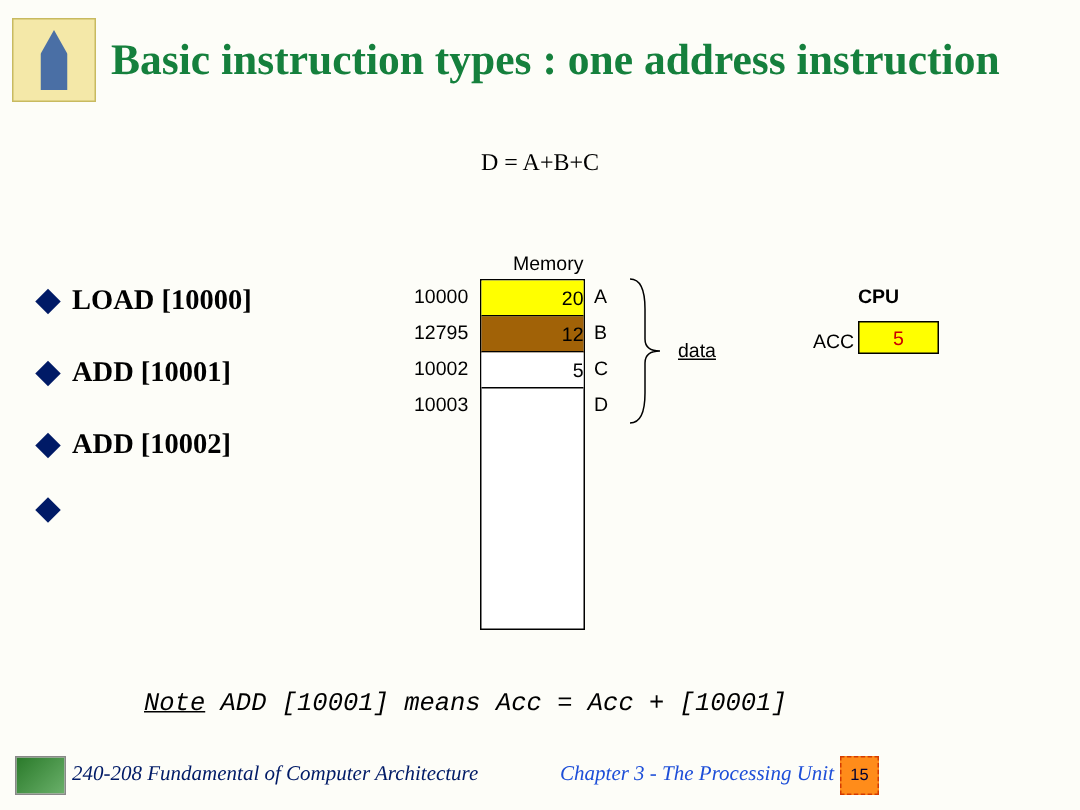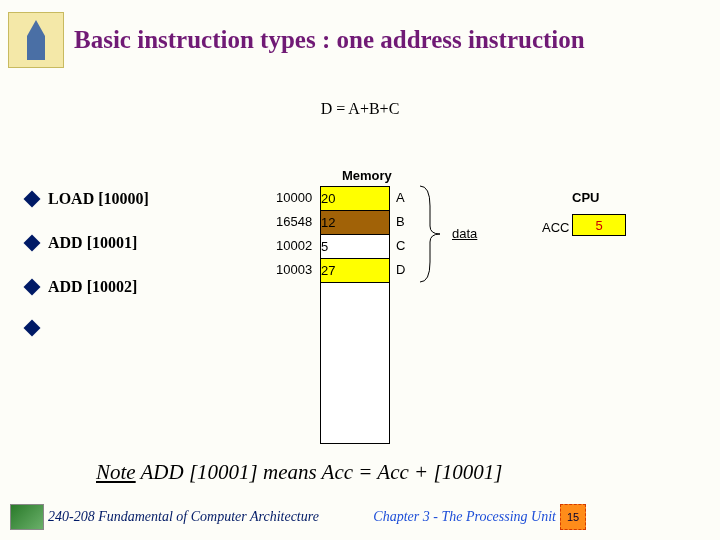--- a/index.html
+++ b/index.html
@@ -26,73 +26,73 @@
     justify-content: center;
     margin-right: 10px;
   }
   .logo-inner {
     width: 30px;
     height: 40px;
     background: #4a6fa5;
     clip-path: polygon(20% 100%, 20% 40%, 50% 0%, 80% 40%, 80% 100%);
   }
   .title {
-    color: #701a75;
-    font-size: 25px;
+    color: #15803d;
+    font-size: 29px;
     font-weight: bold;
   }
   .formula {
     text-align: center;
     font-size: 16px;
     margin-top: 32px;
   }
   .bullets {
     position: absolute;
     left: 26px;
     top: 190px;
   }
   .bullet-row {
     display: flex;
     align-items: center;
     margin-bottom: 26px;
-    font-size: 16px;
+    font-size: 19px;
     font-weight: bold;
   }
   .diamond {
     width: 12px;
     height: 12px;
     background: #001a66;
     transform: rotate(45deg);
     margin-right: 10px;
   }
   .diagram {
     position: absolute;
     left: 280px;
     top: 168px;
     font-family: Arial, sans-serif;
     font-size: 13px;
   }
   .mem-label {
     position: absolute;
     left: 62px;
     top: 0;
-    font-weight: bold;
+    font-weight: normal;
   }
   .mem-table {
     position: absolute;
     left: 40px;
     top: 18px;
     border: 1px solid #000;
     background: #fff;
     width: 70px;
   }
   .mem-cell {
     height: 24px;
     border-bottom: 1px solid #000;
-    text-align: left;
+    text-align: right;
     line-height: 24px;
     font-size: 13px;
   }
   .mem-body {
     height: 160px;
   }
   .addr-col {
     position: absolute;
     left: -4px;
     top: 18px;
@@ -148,22 +148,23 @@
     background: #ffff00;
     border: 1px solid #000;
     text-align: center;
     line-height: 22px;
     color: #cc0000;
   }
   .note {
     position: absolute;
     left: 96px;
     top: 460px;
-    font-size: 21px;
+    font-size: 17px;
     font-style: italic;
+    font-family: Liberation Mono, monospace;
   }
   .note-underline { text-decoration: underline; }
   .footer {
     position: absolute;
     bottom: 10px;
     left: 0;
     width: 596px;
     display: flex;
     align-items: center;
     padding: 0 10px;
@@ -228,30 +229,29 @@
   <div class="bullet-row">
     <div class="diamond"></div>
   </div>
 </div>
 
 <div class="diagram">
   <div class="mem-label">Memory</div>
 
   <div class="addr-col">
     <div>10000</div>
-    <div>16548</div>
+    <div>12795</div>
     <div>10002</div>
     <div>10003</div>
   </div>
 
   <div class="mem-table">
     <div class="mem-cell row-yellow">20</div>
     <div class="mem-cell row-green">12</div>
     <div class="mem-cell row-white">5</div>
-    <div class="mem-cell row-yellow">27</div>
     <div class="mem-body"></div>
   </div>
 
   <div class="name-col">
     <div>A</div>
     <div>B</div>
     <div>C</div>
     <div>D</div>
   </div>
 

